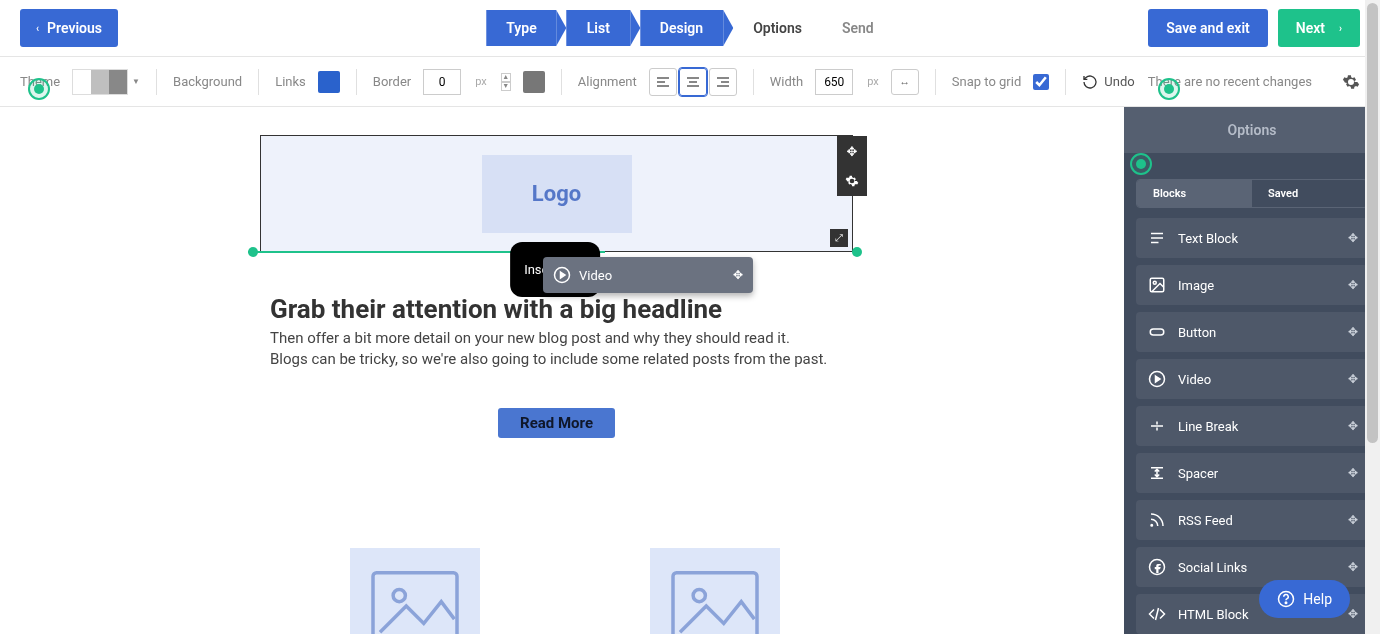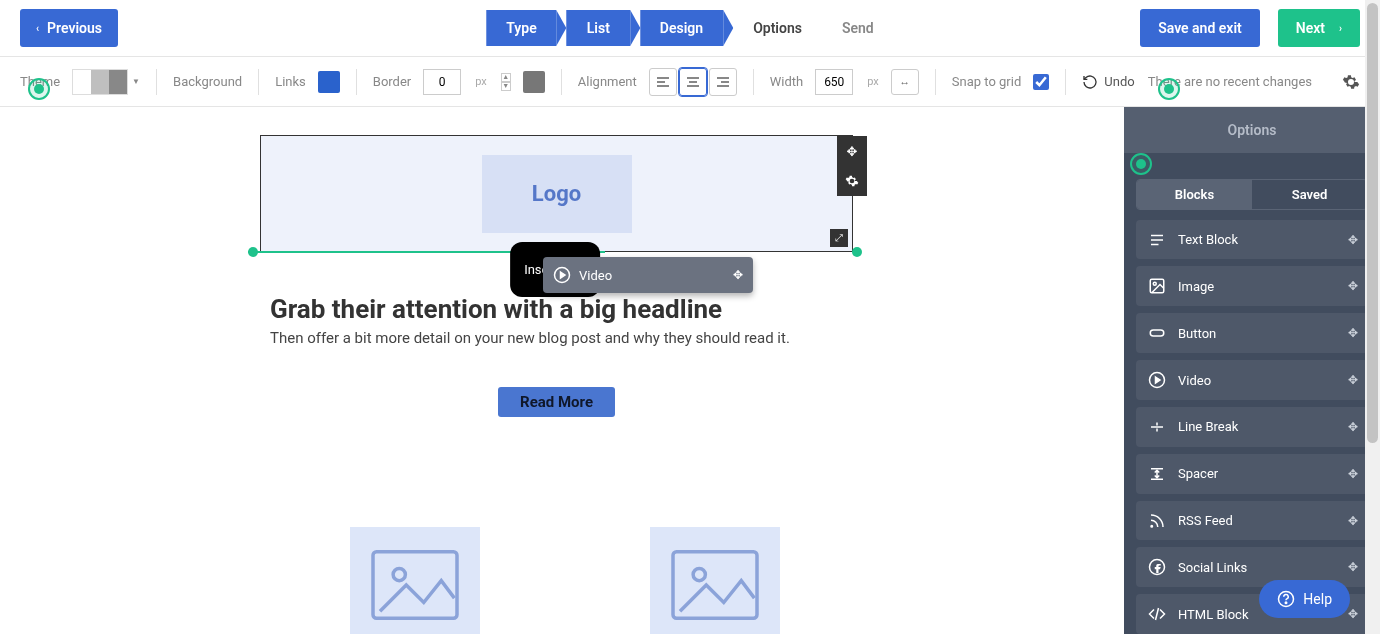--- a/index.html
+++ b/index.html
@@ -6,21 +6,21 @@
 body{background:#fff;width:1380px;height:634px;overflow:hidden;position:relative}
 .topbar{display:flex;align-items:center;height:57px;padding:0 20px;border-bottom:1px solid #e5e5e5;position:relative}
 .btn{display:inline-flex;align-items:center;justify-content:center;border:none;border-radius:3px;font-weight:600;cursor:pointer;font-size:14px}
 .btn-prev{background:#3869d4;color:#fff;height:38px;padding:0 16px}
 .btn-prev .chev{margin-right:8px;font-size:10px}
 .steps{position:absolute;left:50%;transform:translateX(-50%);display:flex;height:36px}
 .step{display:flex;align-items:center;padding:0 20px;color:#fff;font-weight:600;font-size:14px;position:relative;background:#3869d4}
 .step-chev{width:0;height:0;border-top:18px solid transparent;border-bottom:18px solid transparent;border-left:10px solid #3869d4;filter:drop-shadow(2px 0 0 #fff)}
 .step.plain{background:#fff;color:#444}
 .step.send{color:#888}
-.right-btns{margin-left:auto;display:flex;gap:18px}
+.right-btns{margin-left:auto;display:flex;gap:10px}
 .btn-save{background:#3869d4;color:#fff;height:38px;padding:0 18px}
 .btn-next{background:#1ec28b;color:#fff;height:38px;padding:0 18px}
 .btn-next .chev{margin-left:14px;font-size:10px}
 .toolbar{display:flex;align-items:center;height:50px;padding:0 20px;border-bottom:1px solid #e5e5e5;font-size:13px;color:#666;gap:12px}
 .tlabel{color:#888}
 .sep{width:1px;height:26px;background:#e0e0e0;margin:0 4px}
 .swatch-row{display:flex;border:1px solid #ddd;height:26px}
 .sw{width:18px;height:100%}
 .sw.white{background:#fff}
 .sw.lg{background:#bfbfbf}
@@ -67,21 +67,21 @@
 .img-row{display:flex;gap:170px;margin-top:110px;padding-left:80px}
 .img-ph{width:130px;height:115px;background:#dde6f9;display:flex;align-items:center;justify-content:center;border:12px solid #dde6f9}
 .img-ph svg{width:90px;height:70px}
 .sidebar{width:256px;background:#414c5e;color:#fff;display:flex;flex-direction:column}
 .side-tabs{display:flex;height:46px}
 .side-tab{flex:1;display:flex;align-items:center;justify-content:center;font-weight:600;font-size:14px;cursor:pointer}
 .side-tab.active{background:#414c5e;color:#fff}
 .side-tab.inactive{background:#555f70;color:#b5bcc8}
 .dot-wrap{position:relative;height:26px}
 .blocks-tabs{display:flex;margin:0 12px 10px;border:1px solid #5a6475;border-radius:4px;overflow:hidden}
-.blocks-tab{flex:1;text-align:center;padding:7px 4px;font-size:13px;font-weight:600;cursor:pointer}
+.blocks-tab{flex:1;padding:7px 16px;font-size:11px;font-weight:600;cursor:pointer}
 .blocks-tab.active{background:#5a6475}
 .blocks-list{display:flex;flex-direction:column;gap:7px;padding:0 12px;overflow:hidden}
 .block-item{background:#4e5869;border-radius:4px;height:40px;display:flex;align-items:center;padding:0 10px;cursor:grab;font-size:13px}
 .block-ico{width:22px;display:flex;align-items:center;justify-content:center;margin-right:10px}
 .block-move{margin-left:auto;font-size:12px;color:#cdd3dc}
 .help-pill{position:fixed;right:30px;bottom:16px;background:#3869d4;color:#fff;border-radius:24px;padding:10px 18px;display:flex;align-items:center;gap:8px;font-weight:400;font-size:14px;cursor:pointer}
 .vscroll{position:absolute;right:0;top:0;width:15px;height:634px;background:#f0f0f0}
 .vthumb{position:absolute;right:2px;top:3px;width:11px;height:440px;background:#c3c3c3;border-radius:6px}
 .drop-caret{margin-left:4px;font-size:8px;color:#888}
 svg{display:block}
@@ -223,20 +223,21 @@
                 <path d="M12 8a4 4 0 1 0 0 8 4 4 0 0 0 0-8zm9 4a7 7 0 0 1-.1 1.2l2 1.6-2 3.4-2.4-1a7 7 0 0 1-2 1.2l-.4 2.6h-4l-.4-2.6a7 7 0 0 1-2-1.2l-2.4 1-2-3.4 2-1.6A7 7 0 0 1 3 12a7 7 0 0 1 .1-1.2l-2-1.6 2-3.4 2.4 1a7 7 0 0 1 2-1.2L7.9 3h4l.4 2.6a7 7 0 0 1 2 1.2l2.4-1 2 3.4-2 1.6c.1.4.1.8.1 1.2z"></path>
               </svg>
           </div>
         </div>
       </div>
 
       <div class="content" style="padding:0 10px">
         <div class="headline">Grab their attention with a big headline</div>
         <div class="body-text">
           <span>Then offer a bit more detail on your new blog post and why they should read it.</span><br>
+          <span>Blogs can be tricky, so we're also going to include some related posts from the past.</span>
         </div>
         <div class="readmore">
           <button class="readmore-btn"><span>Read More</span></button>
         </div>
         <div class="img-row">
           <div class="img-ph">
             <svg viewBox="0 0 100 80" fill="none" stroke="#8ba3d9" stroke-width="4">
                 <rect x="2" y="2" width="96" height="76" rx="4"></rect>
                 <circle cx="32" cy="28" r="7"></circle>
                 <path d="M10 70 L40 40 L60 60 L80 35 L95 55"></path>

